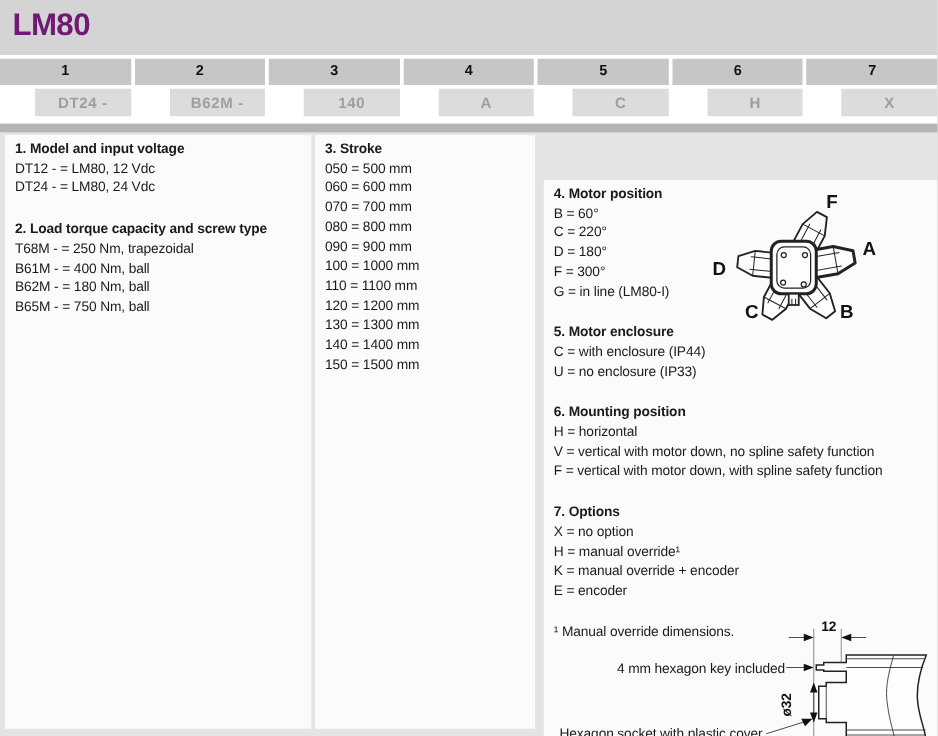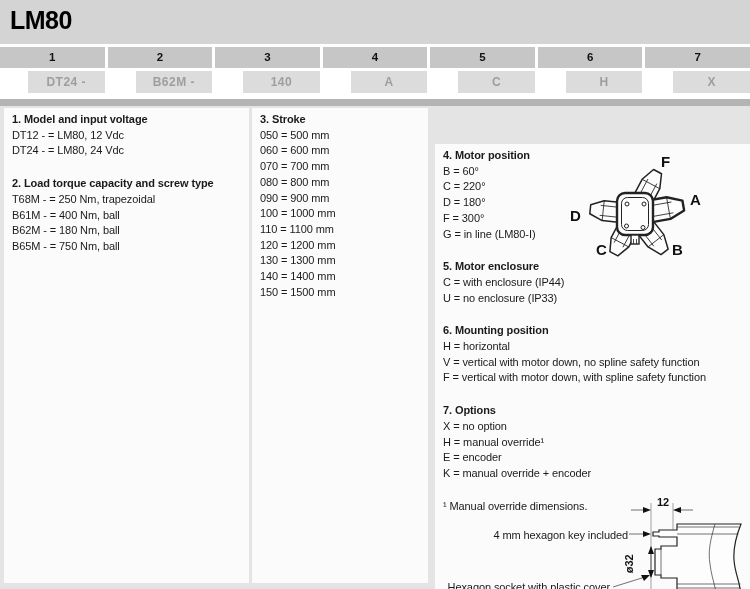--- a/index.html
+++ b/index.html
@@ -2,21 +2,21 @@
 <html><head>
 <meta charset="utf-8">
 <style>
   * { margin:0; padding:0; box-sizing:border-box; }
   html,body { width:750px; height:589px; overflow:hidden; }
   body { font-family:"Liberation Sans", sans-serif; background:#d4d4d4; position:relative; color:#1a1a1a; }
 
   .page { position:absolute; inset:0; }
 
   .page-title { position:absolute; top:6px; left:10px; font-size:25px; font-weight:bold;
-    letter-spacing:-0.5px; color:#000000; }
+    letter-spacing:-0.5px; color:#701a75; }
 
   .code-table { position:absolute; top:44px; left:0; width:750px; background:#ffffff; padding:3px 0 6px 0; }
   .code-row { display:grid; grid-template-columns:repeat(7,1fr); gap:3px; }
   .code-row.vals { margin-top:3px; }
   .code-cell { text-align:center; }
   .code-cell.num { background:#c6c6c6; color:#111; font-weight:bold; font-size:11.5px; line-height:21px; height:21px; }
   .code-cell.val { background:#dcdcdc; color:#9e9e9e; font-weight:bold; font-size:12px; line-height:22px; height:22px; letter-spacing:0.5px;margin-left:28px; }
 
   .dark-bar { position:absolute; top:99px; left:0; width:750px; height:7px; background:#b4b4b4; }
 
@@ -212,22 +212,22 @@
           <div class="sec-item">F = vertical with motor down, with spline safety function</div>
         </div>
     </div>
 
     <div class="section">
       <div class="sec-heading spaced">7. Options</div>
       <div class="sec-items">
 
       <div class="sec-item">X = no option</div>
           <div class="sec-item">H = manual override¹</div>
+          <div class="sec-item">K = manual override + encoder</div>
           <div class="sec-item">E = encoder</div>
-          <div class="sec-item">K = manual override + encoder</div>
         </div>
     </div>
 
     <div class="footnote">¹ Manual override dimensions.</div>
 
     <span class="leader-label label-hexkey">4 mm hexagon key included</span>
     <span class="leader-label label-socket">Hexagon socket with plastic cover</span>
 
     <div class="override-diagram">
       <svg width="157" height="127" viewBox="0 0 157 127">

